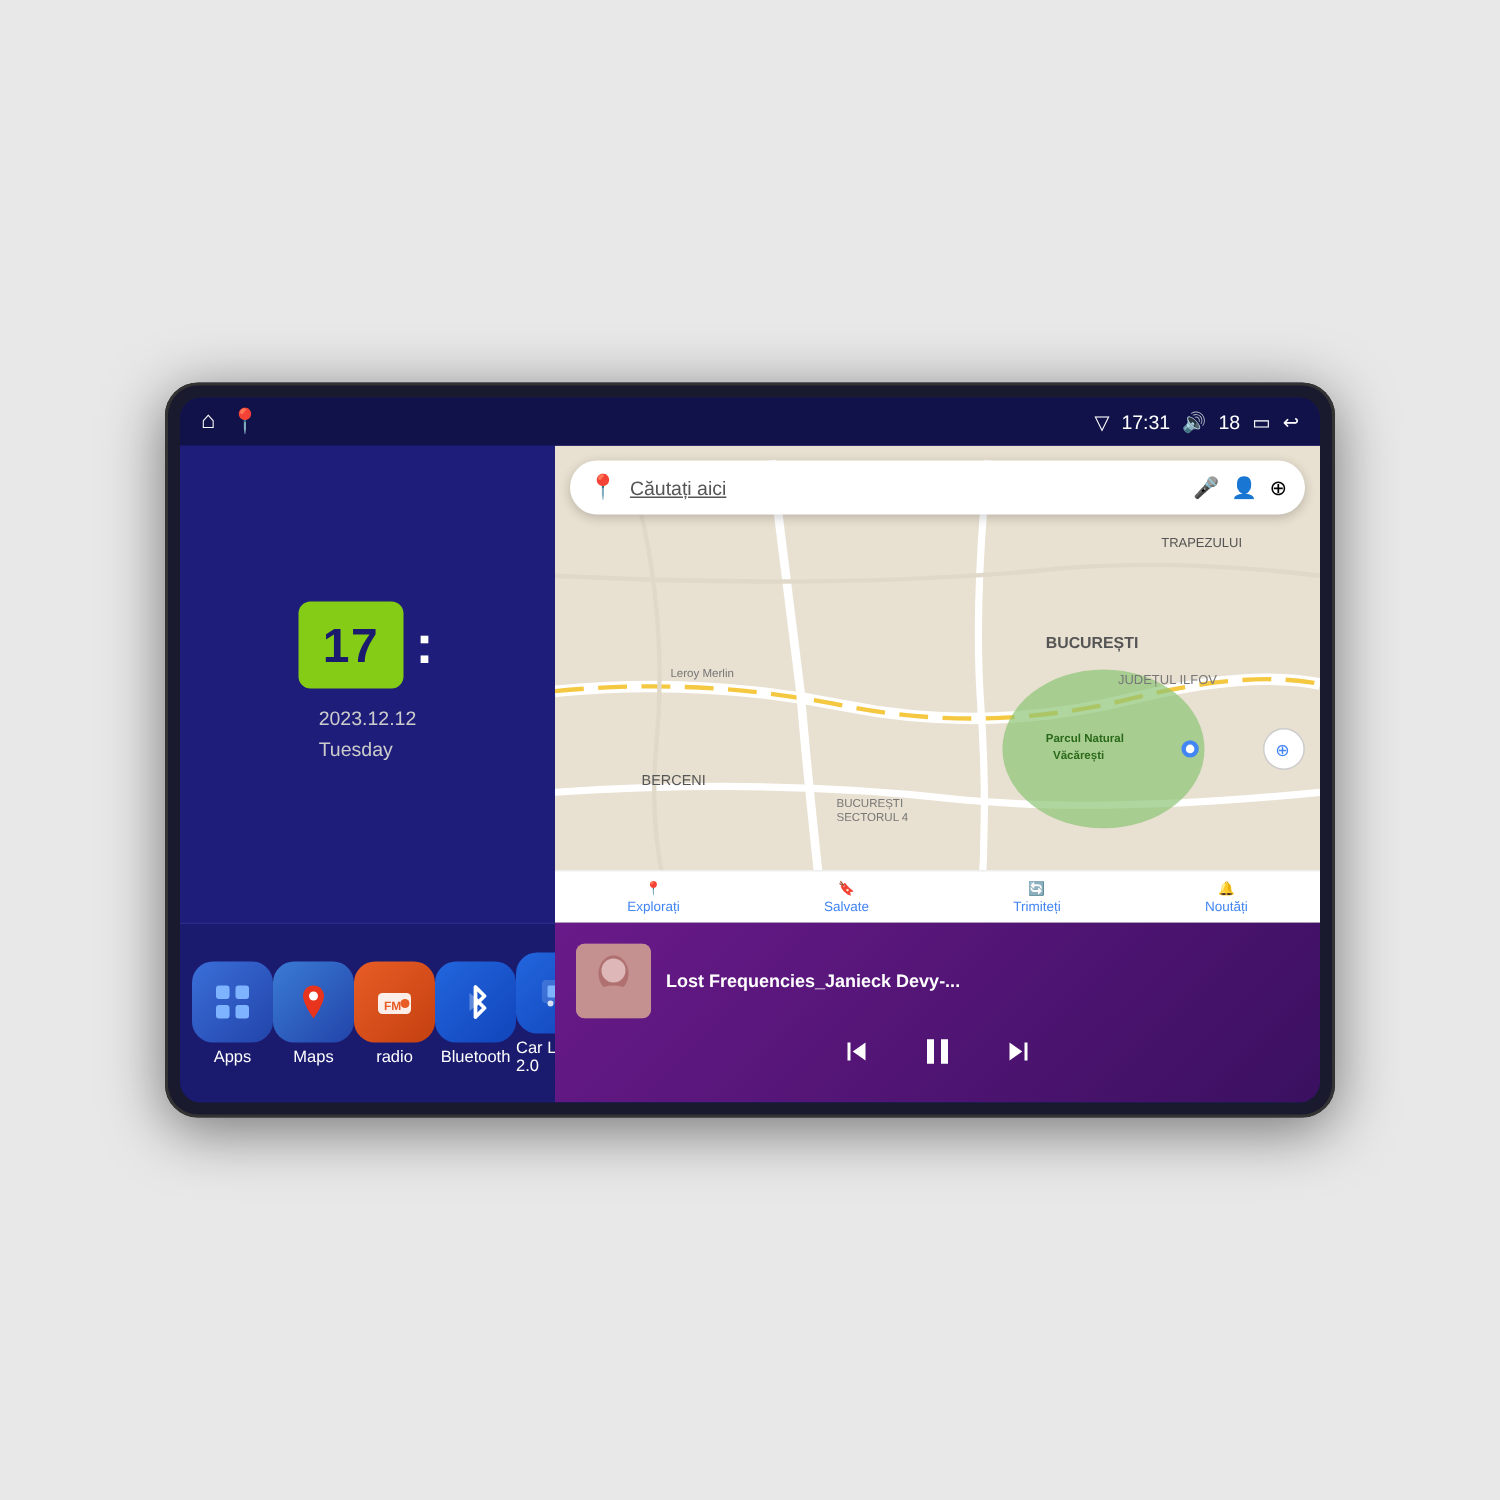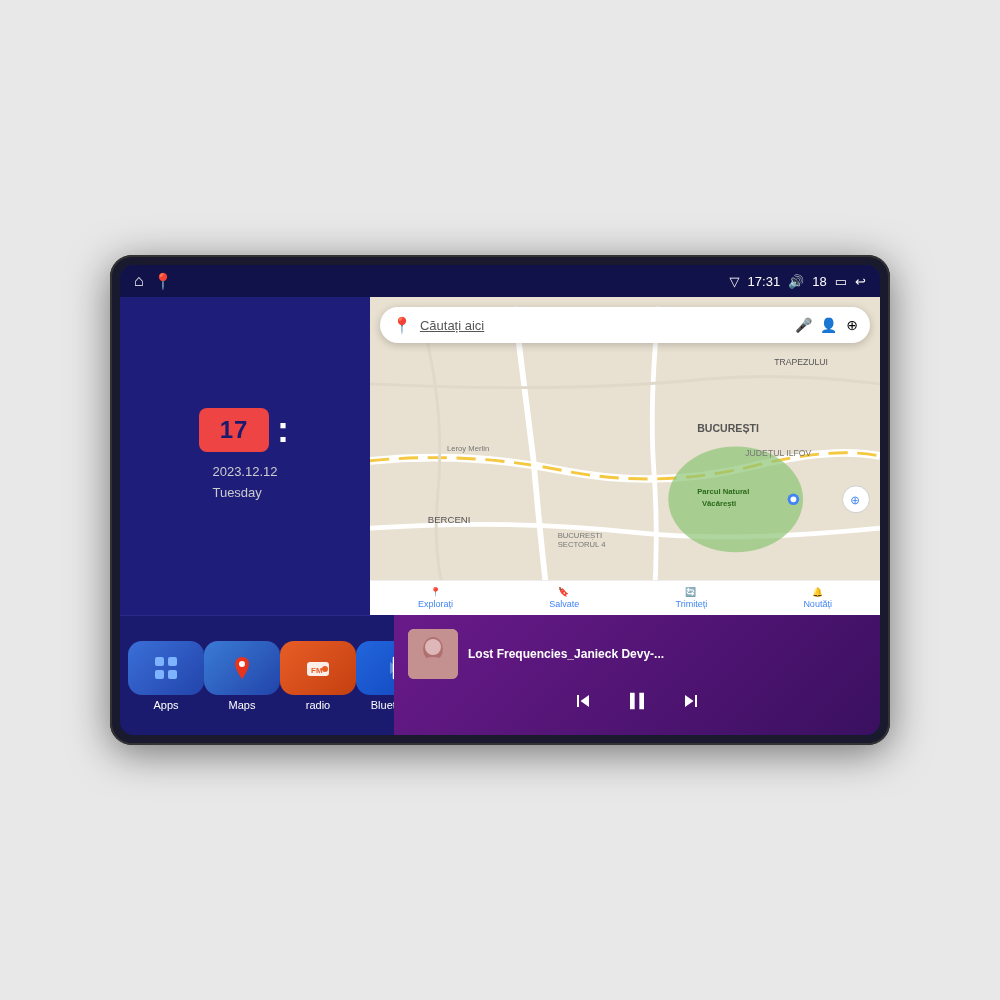--- a/index.html
+++ b/index.html
@@ -82,26 +82,26 @@
       justify-content: center;
       padding: 16px;
       gap: 10px;
     }
     .clock-display {
       display: flex;
       align-items: center;
       gap: 6px;
     }
     .clock-block {
-      background: #ef4444;
+      background: #84cc16;
       color: #1a1a6e;
-      font-size: 24px;
+      font-size: 32px;
       font-weight: bold;
       width: 70px;
-      height: 44px;
+      height: 58px;
       display: flex;
       align-items: center;
       justify-content: center;
       border-radius: 8px;
       letter-spacing: 1px;
     }
     .clock-colon {
       color: #fff;
       font-size: 36px;
       font-weight: bold;
@@ -126,21 +126,21 @@
       flex-shrink: 0;
     }
     .app-item {
       display: flex;
       flex-direction: column;
       align-items: center;
       gap: 4px;
       cursor: pointer;
     }
     .app-icon {
-      width: 76px;
+      width: 54px;
       height: 54px;
       border-radius: 14px;
       display: flex;
       align-items: center;
       justify-content: center;
       font-size: 24px;
     }
     .app-label {
       color: #fff;
       font-size: 11px;
@@ -223,21 +223,20 @@
     
     .music-player {
       height: 120px;
       background: linear-gradient(135deg, #6a1a8a, #3a1060);
       display: flex;
       flex-direction: column;
       justify-content: center;
       padding: 10px 14px;
       gap: 8px;
       flex-shrink: 0;
-      margin-left: 24px;
     }
     .music-top {
       display: flex;
       align-items: center;
       gap: 10px;
     }
     .music-thumb {
       width: 50px;
       height: 50px;
       border-radius: 6px;

